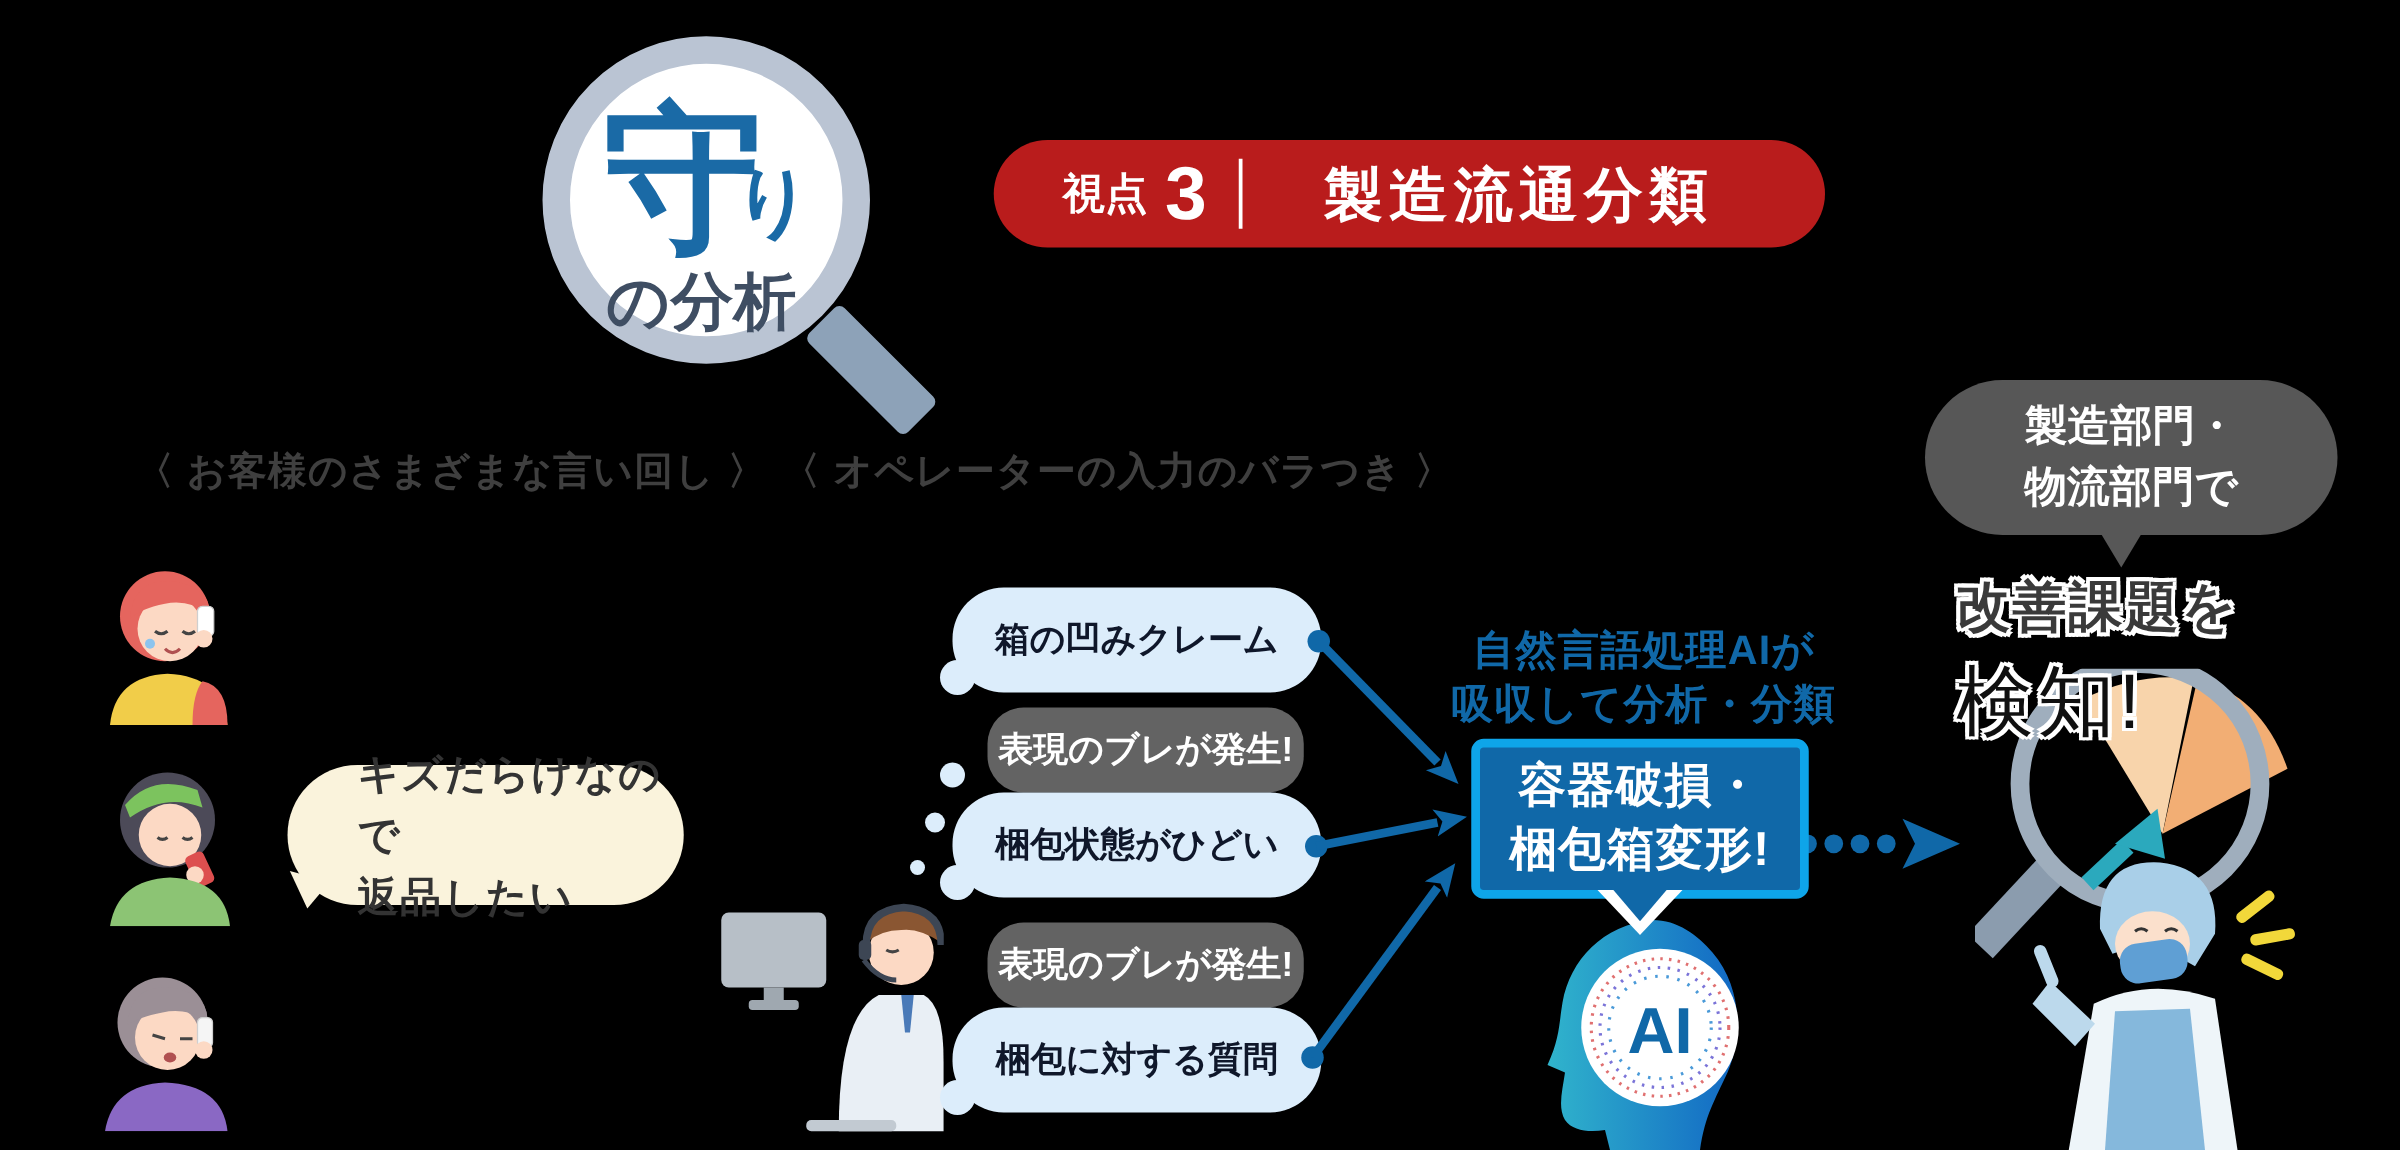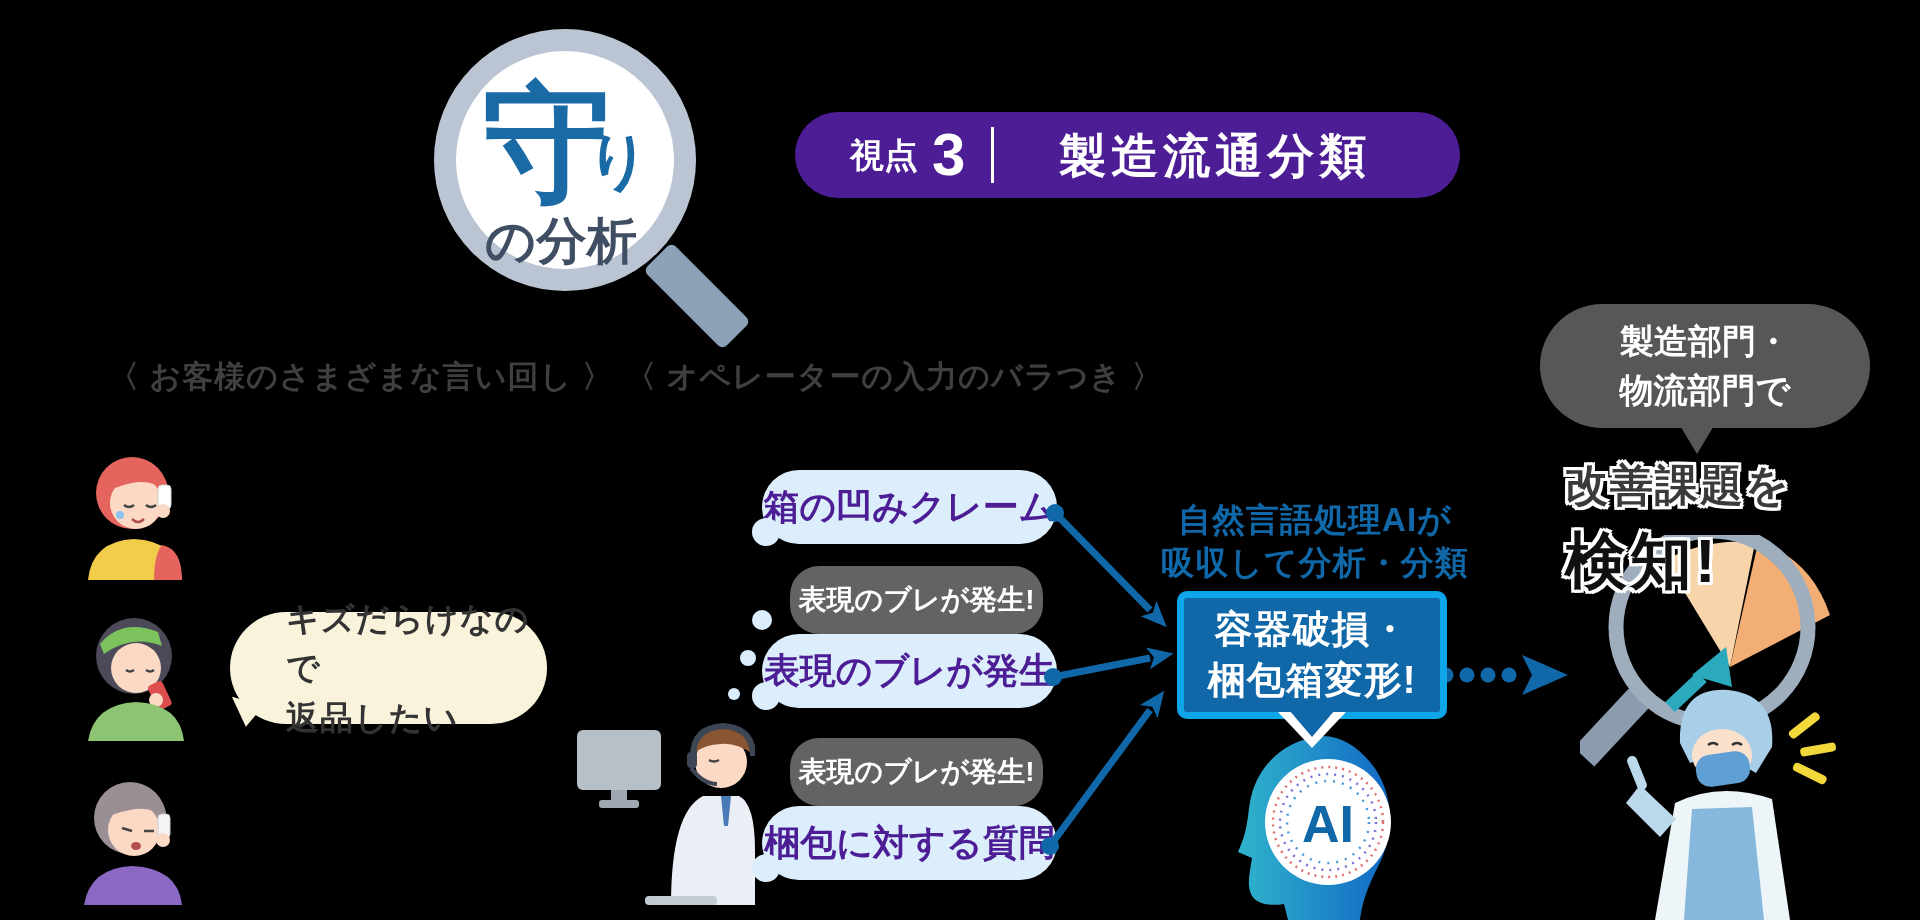--- a/index.html
+++ b/index.html
@@ -1,43 +1,43 @@
 <!DOCTYPE html>
 <html><head>
 <meta charset="utf-8">
 <style>
   html,body{margin:0;padding:0;background:#000;}
   .stage{position:relative;width:1920px;height:920px;background:#000;overflow:hidden;
          font-family:"Liberation Sans",sans-serif;}
   .abs{position:absolute;}
 
   
-  .banner{left:795px;top:112px;width:665px;height:86px;background:#4c1d95;border-radius:43px;
+  .banner{left:795px;top:112px;width:665px;height:86px;background:#b91c1c;border-radius:43px;
           display:flex;align-items:center;box-sizing:border-box;padding-left:55px;}
   .banner .vp-label{color:#fff;font-size:34px;font-weight:700;margin-right:14px;line-height:1;}
   .banner .vp-num{color:#fff;font-size:60px;font-weight:700;margin-right:26px;line-height:1;}
   .banner .divider{width:3px;height:56px;background:#fff;margin-right:6px;}
   .banner .title{flex:1;text-align:center;color:#fff;font-size:47px;font-weight:700;
                  letter-spacing:5px;padding-right:30px;line-height:1;}
 
   
   .sec-header{font-size:31px;font-weight:600;color:#3f3f3f;letter-spacing:1px;white-space:nowrap;margin-left:40px;}
 
   
   .bubble-cream{width:317px;height:112px;background:#faf3dc;border-radius:56px;
                 display:flex;align-items:center;box-sizing:border-box;padding-left:56px;
                 font-size:33px;font-weight:600;color:#333;line-height:1.5;white-space:pre-line;
                 letter-spacing:1px;}
   .bubble-cream::after{content:'';position:absolute;left:-14px;bottom:8px;width:0;height:0;
                 border:14px solid transparent;border-right:30px solid #faf3dc;transform:rotate(40deg);}
 
   
-  .bubble-input{width:295px;height:74px;background:#dcedfb;border-radius:41px;
+  .bubble-input{width:295px;height:84px;background:#dcedfb;border-radius:41px;
                 display:flex;align-items:center;justify-content:center;
-                font-size:36px;font-weight:600;color:#4c1d95;white-space:nowrap;}
+                font-size:28px;font-weight:600;color:#0f172a;white-space:nowrap;}
   .bubble-input::before{content:'';position:absolute;left:-10px;bottom:-2px;width:28px;height:28px;
                 border-radius:50%;background:#dcedfb;}
 
   
   .bubble-alert{width:253px;height:68px;background:#636363;border-radius:29px;
                 display:flex;align-items:center;justify-content:center;
                 font-size:28px;font-weight:700;color:#fff;white-space:nowrap;}
 
   
   .tdot{border-radius:50%;background:#dcedfb;}
@@ -62,21 +62,21 @@
               display:flex;align-items:center;justify-content:center;text-align:center;
               color:#fff;font-size:34px;font-weight:700;line-height:1.45;white-space:pre-line;}
   .bubble-dark::after{content:'';position:absolute;left:42%;bottom:-26px;width:0;height:0;
               border:18px solid transparent;border-top:30px solid #575757;border-bottom:none;}
 
   
   .outcome{left:1565px;top:457px;width:340px;z-index:5;}
   .outline-w{text-shadow:-3px -3px 0 #fff,0 -3px 0 #fff,3px -3px 0 #fff,-3px 0 0 #fff,
              3px 0 0 #fff,-3px 3px 0 #fff,0 3px 0 #fff,3px 3px 0 #fff;}
   .outcome .l1{font-size:43px;font-weight:800;color:#3a3a3a;letter-spacing:2px;}
-  .outcome .l2{font-size:62px;font-weight:700;color:#101010;letter-spacing:3px;margin-top:4px;}
+  .outcome .l2{font-size:62px;font-weight:400;color:#101010;letter-spacing:3px;margin-top:4px;}
 </style>
 </head>
 <body>
 
 <div class="stage">
 
   <svg class="abs" style="left:425px;top:0" width="400" height="360" viewBox="0 0 400 360">
     <rect x="252" y="240" width="40" height="112" rx="6" fill="#8da2b8" transform="rotate(-45 272 296)"></rect>
     <circle cx="140" cy="160" r="120" fill="#ffffff" stroke="#bac4d3" stroke-width="22"></circle>
     <text x="58" y="188" font-size="128" font-weight="900" fill="#1a6aa6" textLength="104">守</text>
@@ -146,21 +146,21 @@
     <path d="M96,205 Q96,112 128,96 L164,96 Q180,104 180,150 L180,205 Z" fill="#e9eff5"></path>
     <polygon points="146,96 156,96 153,126 149,126" fill="#4a7ab8"></polygon>
     <rect x="70" y="196" width="72" height="9" rx="4" fill="#c2cad2"></rect>
   </svg>
   <div class="abs tdot" style="left:728px;top:688px;width:12px;height:12px"></div>
   <div class="abs tdot" style="left:740px;top:650px;width:16px;height:16px"></div>
   <div class="abs tdot" style="left:752px;top:610px;width:20px;height:20px"></div>
 
   <div class="abs bubble-input" style="left:762px;top:470px">箱の凹みクレーム</div>
   <div class="abs bubble-alert" style="left:790px;top:566px">表現のブレが発生!</div>
-  <div class="abs bubble-input" style="left:762px;top:634px">表現のブレが発生</div>
+  <div class="abs bubble-input" style="left:762px;top:634px">梱包状態がひどい</div>
   <div class="abs bubble-alert" style="left:790px;top:738px">表現のブレが発生!</div>
   <div class="abs bubble-input" style="left:762px;top:806px">梱包に対する質問</div>
 
   <svg class="abs" style="left:1040px;top:460px" width="140" height="420" viewBox="0 0 140 420">
     <defs>
       <marker id="ah" markerUnits="userSpaceOnUse" markerWidth="28" markerHeight="24" refX="2" refY="11" orient="auto">
         <path d="M0,0 L26,11 L0,22 L6,11 Z" fill="#1068a8"></path>
       </marker>
     </defs>
     <circle cx="15" cy="53" r="9" fill="#1068a8"></circle>

